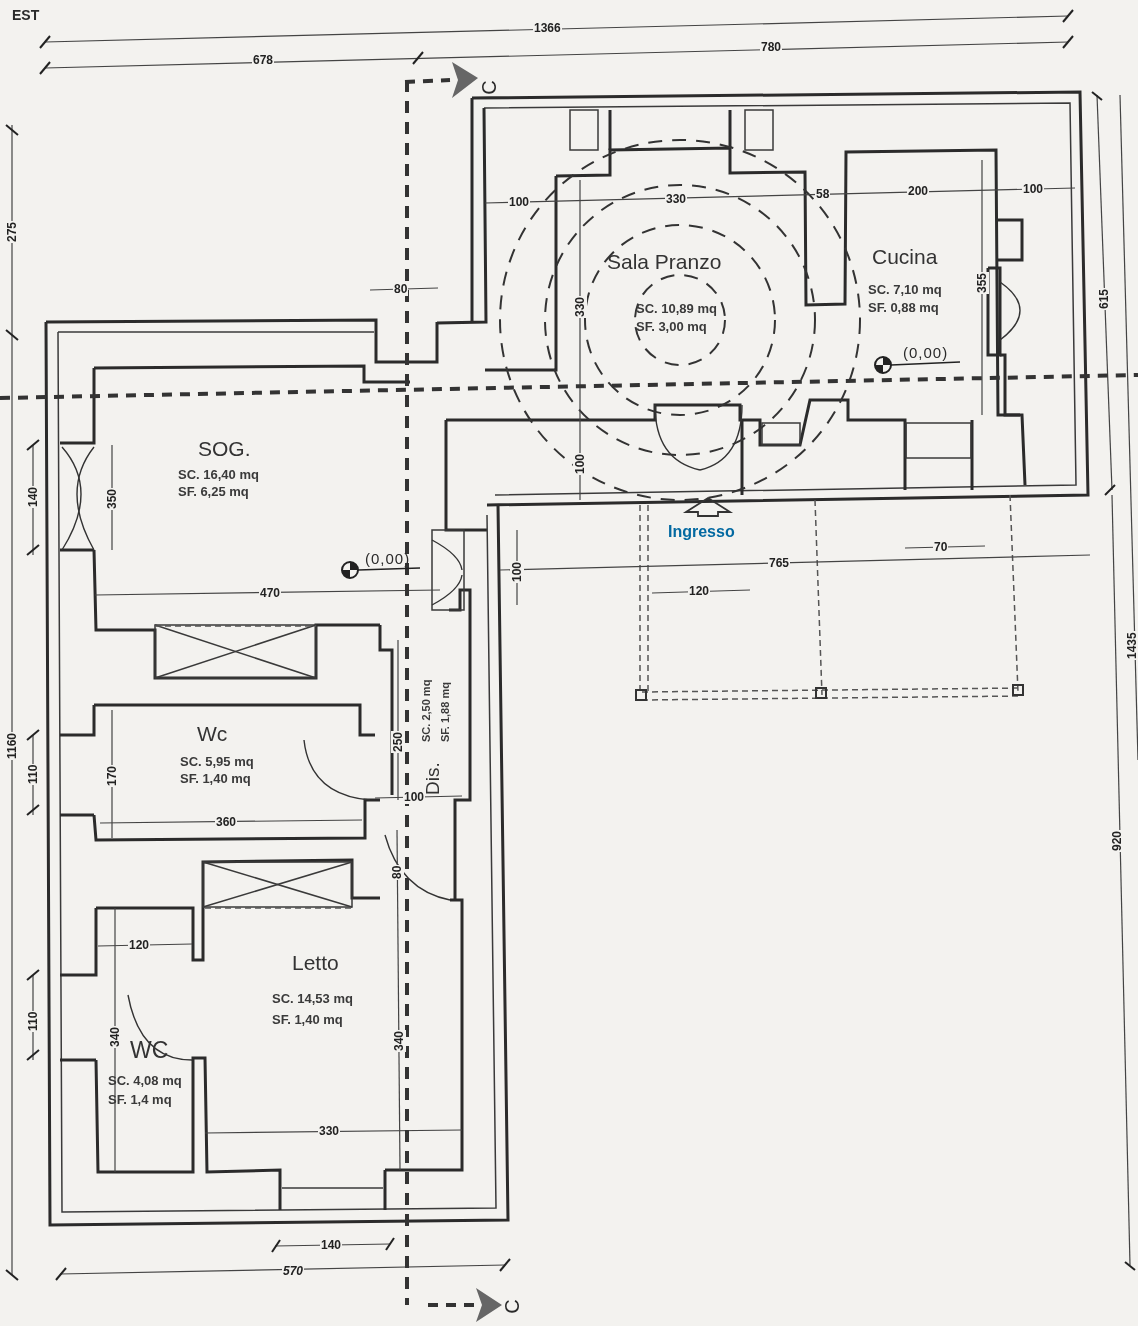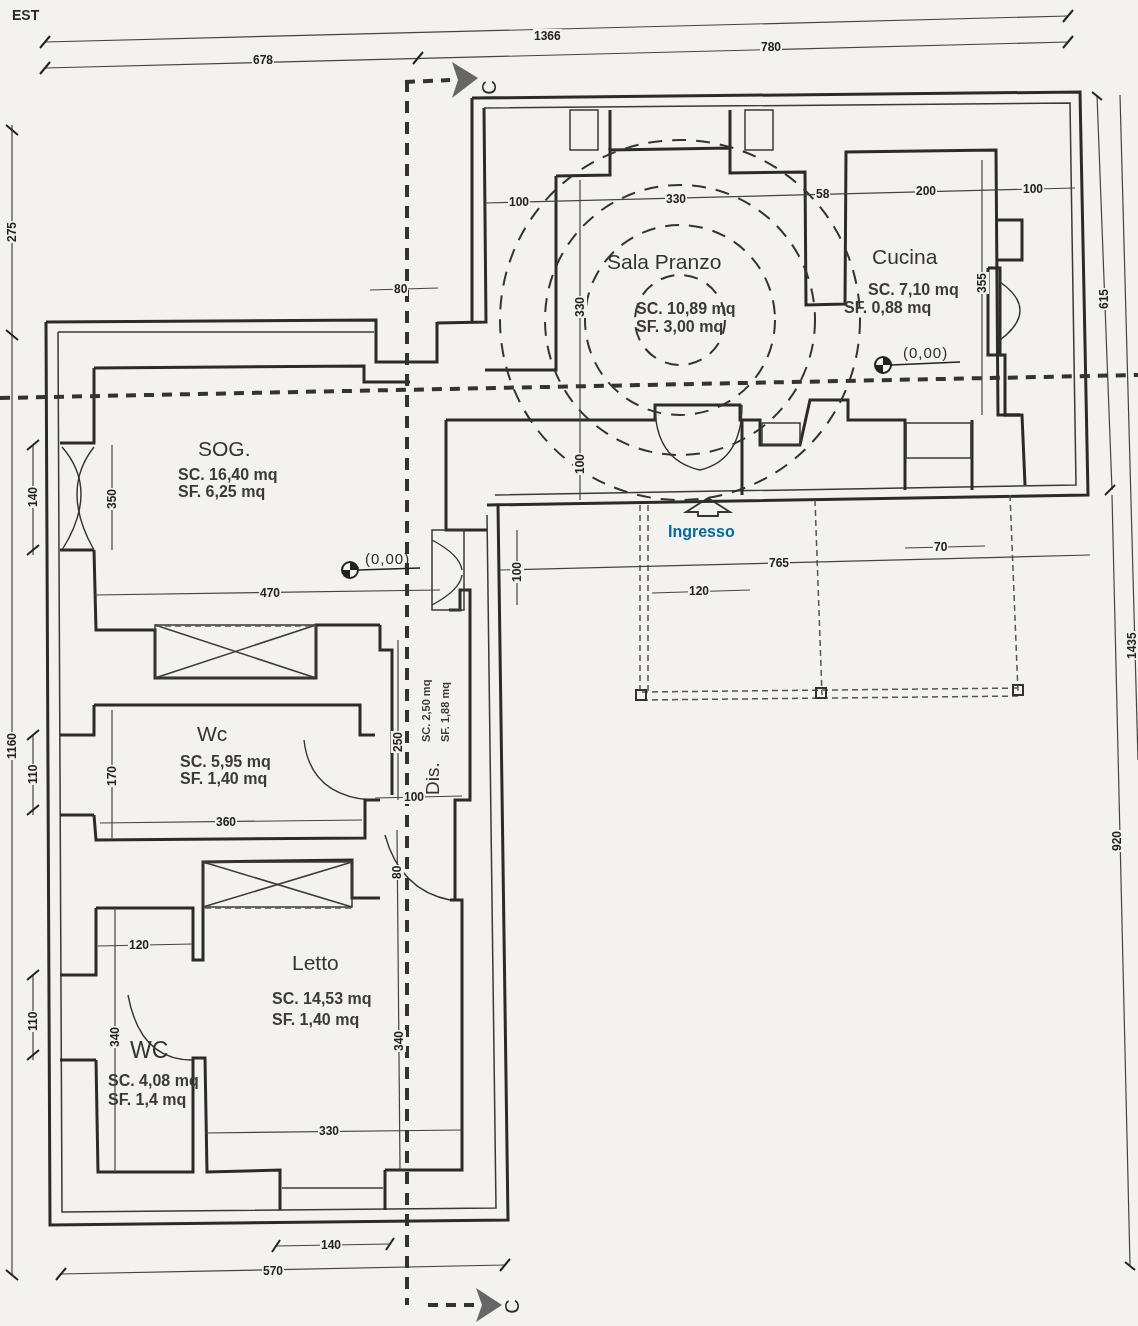--- a/index.html
+++ b/index.html
@@ -15,21 +15,21 @@
   .wall-thin { fill: none; stroke: #3a3a3a; stroke-width: 1.5; }
   .dim { stroke: #444; stroke-width: 1.2; fill: none; }
   .tick { stroke: #222; stroke-width: 2; }
   .dash-circle { fill: none; stroke: #333; stroke-width: 2; stroke-dasharray: 14 10; }
   .section { stroke: #333; stroke-width: 4; stroke-dasharray: 10 8; fill: none; }
   .section-v { stroke: #333; stroke-width: 4; stroke-dasharray: 12 9; fill: none; }
   .door { fill: none; stroke: #333; stroke-width: 1.4; }
   .portico { fill: none; stroke: #555; stroke-width: 1.5; stroke-dasharray: 6 4; }
   .lbl { position: absolute; white-space: nowrap; color: #2a2a2a; }
   .room-name { font-size: 21px; font-weight: normal; color: #333; }
-  .room-area { font-size: 16px; font-weight: bold; line-height: 17px; color: #3a3a3a; }
+  .room-area { font-size: 13px; font-weight: bold; line-height: 17px; color: #3a3a3a; }
   .dimtxt { font-size: 12px; font-weight: bold; background: #f3f2ef; padding: 0 1px; color: #222; }
   .vtxt { transform: rotate(-90deg); transform-origin: left top; }
   .title { font-size: 14px; font-weight: bold; }
   .elev { font-size: 15px; letter-spacing: 1px; }
 </style>
 </head>
 <body>
 
 <svg id="plan" viewBox="0 0 1138 1326" xmlns="http://www.w3.org/2000/svg">
 
@@ -221,21 +221,21 @@
 
 <div class="lbl" style="left:482px;top:76px;font-size:20px;transform:rotate(-90deg);">C</div>
 <div class="lbl" style="left:505px;top:1295px;font-size:20px;transform:rotate(-90deg);">C</div>
 
 <div class="lbl room-name" style="left:607px;top:250px;">Sala Pranzo</div>
 <div class="lbl room-area" style="left:636px;top:300px;">SC. 10,89 mq</div>
 <div class="lbl room-area" style="left:636px;top:318px;">SF.   3,00 mq</div>
 
 <div class="lbl room-name" style="left:872px;top:245px;">Cucina</div>
 <div class="lbl room-area" style="left:868px;top:281px;">SC. 7,10 mq</div>
-<div class="lbl room-area" style="left:844px;top:299px;">SF. 0,88 mq</div>
+<div class="lbl room-area" style="left:868px;top:299px;">SF. 0,88 mq</div>
 
 <div class="lbl room-name" style="left:198px;top:437px;">SOG.</div>
 <div class="lbl room-area" style="left:178px;top:466px;">SC. 16,40 mq</div>
 <div class="lbl room-area" style="left:178px;top:483px;">SF.  6,25 mq</div>
 
 <div class="lbl room-name" style="left:197px;top:722px;">Wc</div>
 <div class="lbl room-area" style="left:180px;top:753px;">SC. 5,95 mq</div>
 <div class="lbl room-area" style="left:180px;top:770px;">SF.   1,40 mq</div>
 
 <div class="lbl room-name" style="left:292px;top:951px;">Letto</div>
@@ -248,28 +248,28 @@
 
 <div class="lbl room-name vtxt" style="left:422px;top:795px;font-size:19px;">Dis.</div>
 <div class="lbl room-area vtxt" style="left:418px;top:742px;font-size:11px;">SC. 2,50 mq</div>
 <div class="lbl room-area vtxt" style="left:437px;top:742px;font-size:11px;">SF. 1,88 mq</div>
 
 <div class="lbl" style="left:668px;top:523px;font-size:16px;font-weight:bold;color:#0369a1;">Ingresso</div>
 
 <div class="lbl elev" style="left:365px;top:550px;">(0,00)</div>
 <div class="lbl elev" style="left:903px;top:344px;">(0,00)</div>
 
-<div class="lbl dimtxt" style="left:533px;top:21px;margin-top:8px;">1366</div>
+<div class="lbl dimtxt" style="left:533px;top:21px;">1366</div>
 <div class="lbl dimtxt" style="left:252px;top:53px;">678</div>
 <div class="lbl dimtxt" style="left:760px;top:40px;">780</div>
 
 <div class="lbl dimtxt" style="left:508px;top:195px;">100</div>
 <div class="lbl dimtxt" style="left:665px;top:192px;">330</div>
 <div class="lbl dimtxt" style="left:815px;top:187px;">58</div>
-<div class="lbl dimtxt" style="left:907px;top:184px;margin-left:8px;">200</div>
+<div class="lbl dimtxt" style="left:907px;top:184px;">200</div>
 <div class="lbl dimtxt" style="left:1022px;top:182px;">100</div>
 
 <div class="lbl dimtxt vtxt" style="left:573px;top:318px;">330</div>
 <div class="lbl dimtxt vtxt" style="left:975px;top:294px;">355</div>
 <div class="lbl dimtxt vtxt" style="left:1097px;top:310px;">615</div>
 <div class="lbl dimtxt vtxt" style="left:1125px;top:660px;">1435</div>
 <div class="lbl dimtxt vtxt" style="left:1110px;top:852px;">920</div>
 
 <div class="lbl dimtxt" style="left:393px;top:282px;">80</div>
 <div class="lbl dimtxt vtxt" style="left:573px;top:475px;">100</div>
@@ -293,13 +293,13 @@
 <div class="lbl dimtxt vtxt" style="left:391px;top:753px;">250</div>
 <div class="lbl dimtxt" style="left:403px;top:790px;">100</div>
 
 <div class="lbl dimtxt vtxt" style="left:390px;top:880px;">80</div>
 <div class="lbl dimtxt vtxt" style="left:392px;top:1052px;">340</div>
 <div class="lbl dimtxt" style="left:128px;top:938px;">120</div>
 <div class="lbl dimtxt vtxt" style="left:108px;top:1048px;">340</div>
 <div class="lbl dimtxt" style="left:318px;top:1124px;">330</div>
 
 <div class="lbl dimtxt" style="left:320px;top:1238px;">140</div>
-<div class="lbl dimtxt" style="left:262px;top:1264px;">570</div>
+<div class="lbl dimtxt" style="left:282px;top:1264px;font-style:italic;">570</div>
 
 </body></html>

